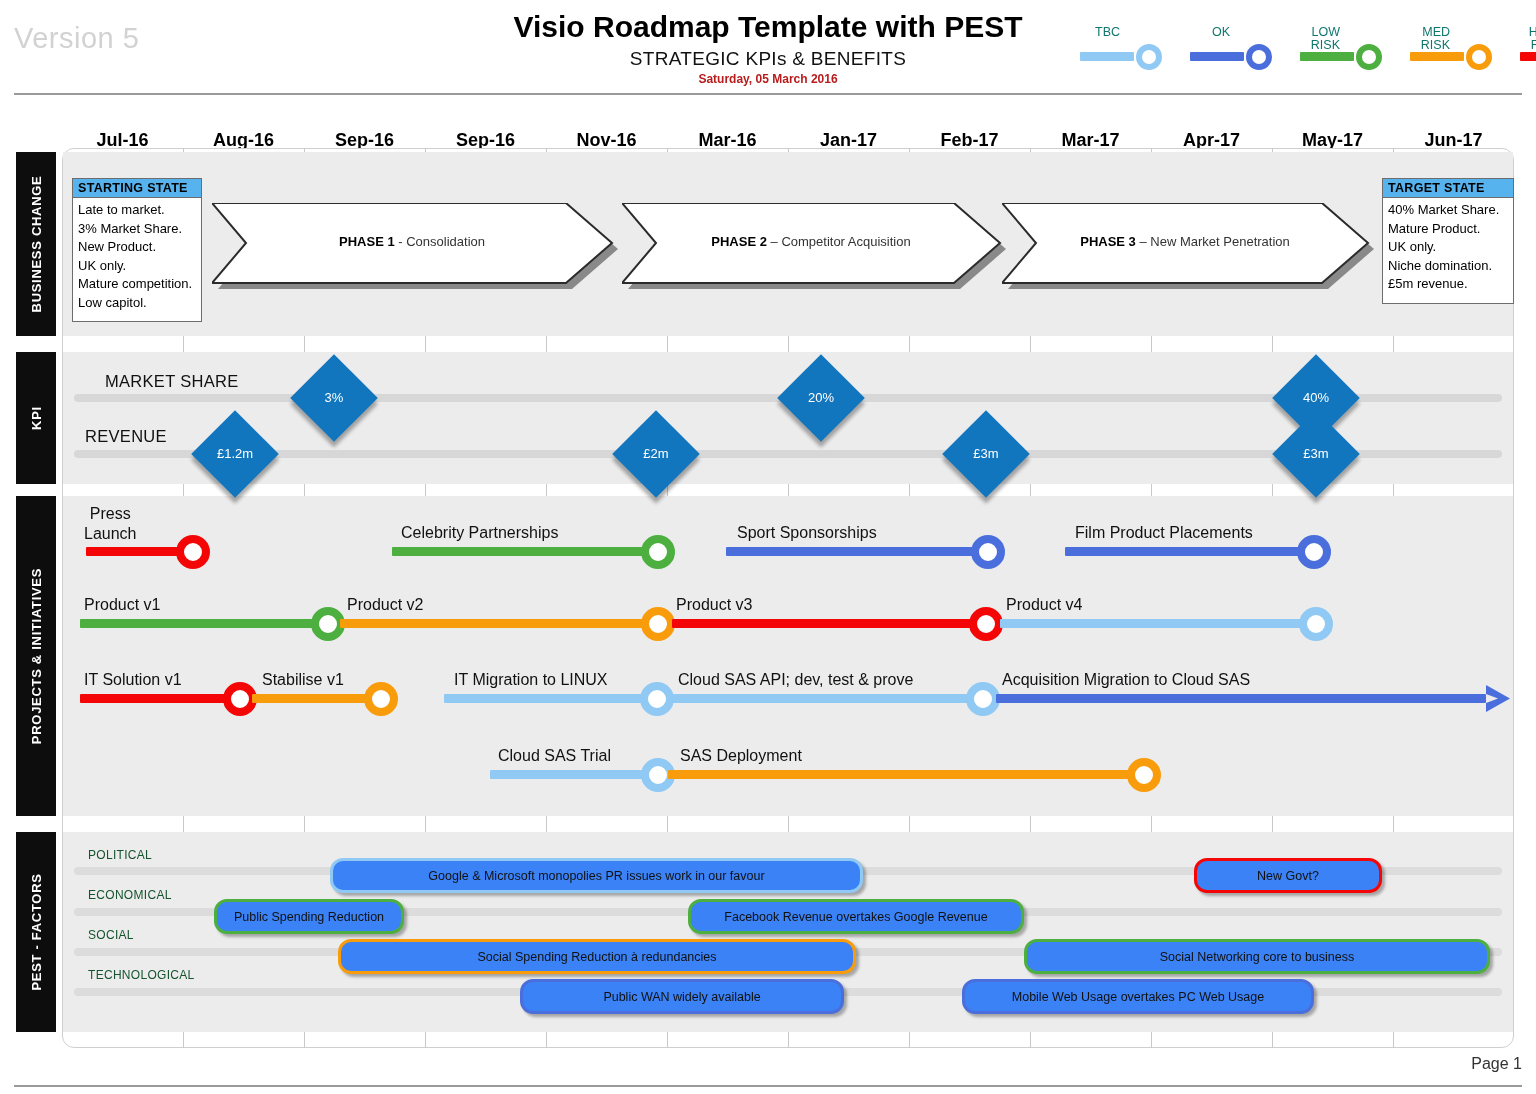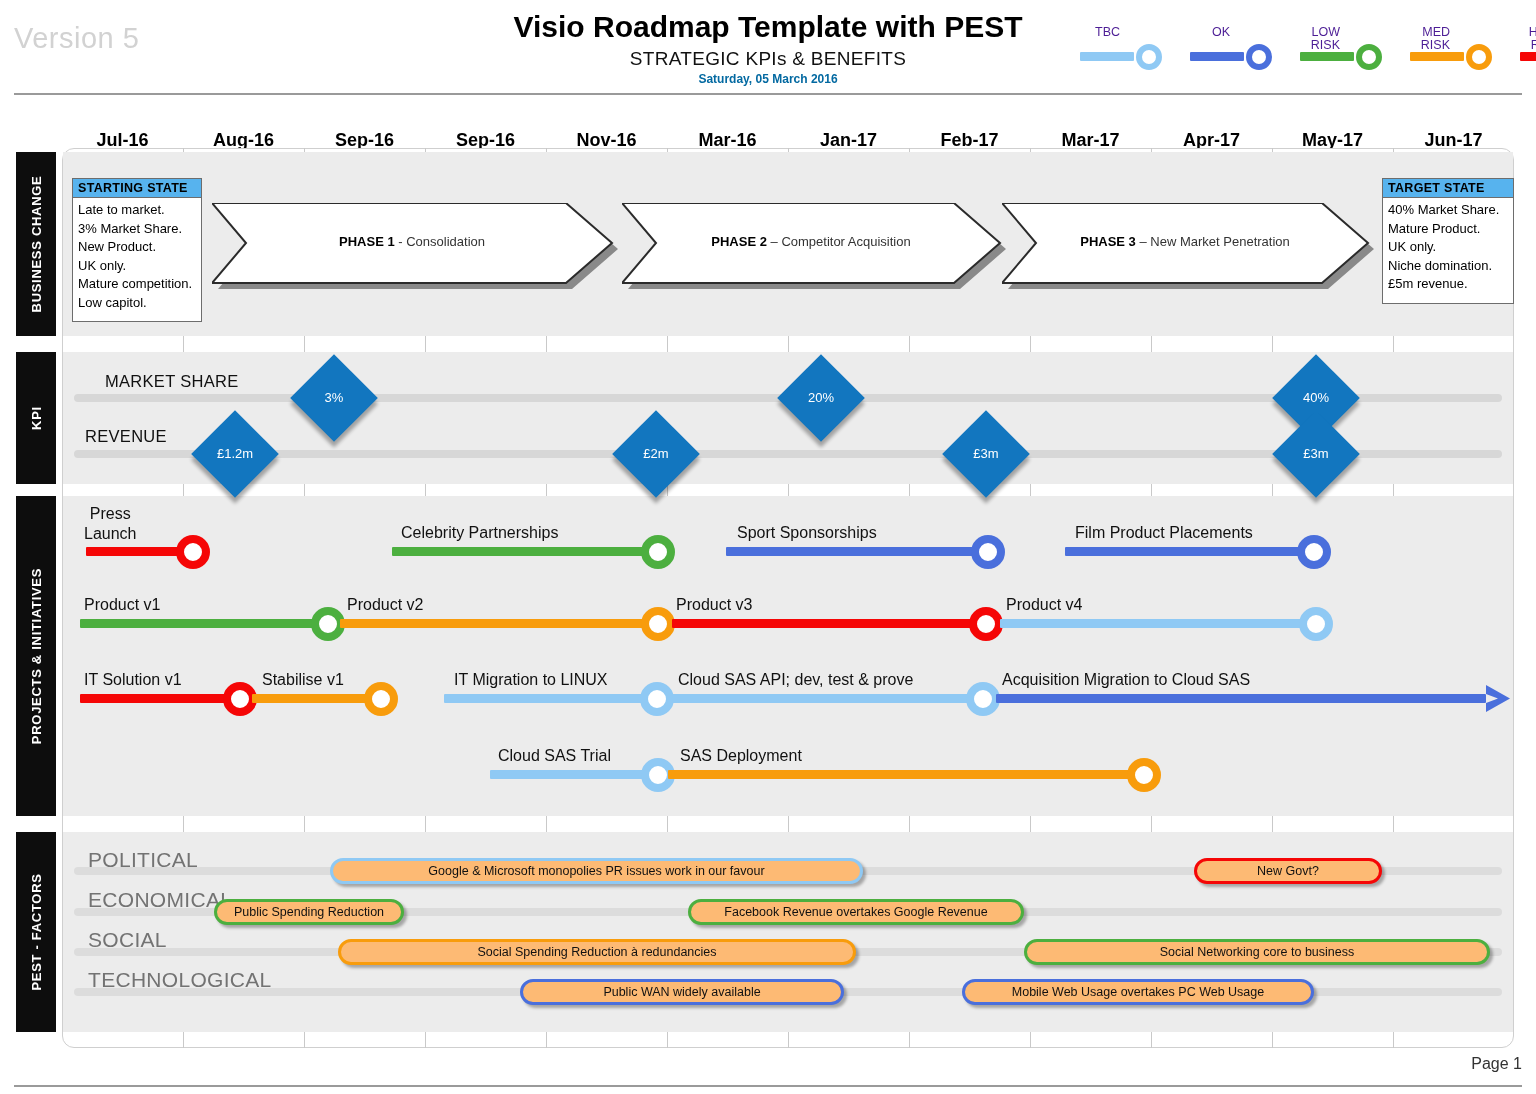--- a/index.html
+++ b/index.html
@@ -4,29 +4,29 @@
 <style>
   html,body{margin:0;padding:0;background:#ffffff;}
   body{width:1536px;height:1094px;position:relative;font-family:"Liberation Sans",sans-serif;overflow:hidden;}
 
   .abs{position:absolute;}
 
   
   #version-watermark{left:14px;top:22px;font-size:29px;color:#d2d2d2;letter-spacing:.5px;}
   #doc-title{left:0;top:10px;width:1536px;text-align:center;font-size:30px;font-weight:bold;color:#000;}
   #doc-subtitle{left:0;top:48px;width:1536px;text-align:center;font-size:19px;color:#111;letter-spacing:.3px;}
-  #doc-date{left:0;top:72px;width:1536px;text-align:center;font-size:12px;font-weight:bold;color:#0369a1;}
+  #doc-date{left:0;top:72px;width:1536px;text-align:center;font-size:12px;font-weight:bold;color:#b91c1c;}
   #header-rule{left:14px;top:93px;width:1508px;height:2px;background:#9a9a9a;}
   #footer-rule{left:14px;top:1085px;width:1508px;height:2px;background:#9a9a9a;}
   #page-number{left:1300px;top:1055px;width:222px;text-align:right;font-size:16px;color:#333;}
 
   
   #legend{left:1080px;top:14px;height:62px;}
   .legend-item{position:absolute;top:0;height:62px;}
-  .legend-label{position:absolute;right:46px;top:12px;text-align:right;font-size:12.5px;line-height:13px;color:#4c1d95;white-space:nowrap;font-weight:normal;}
+  .legend-label{position:absolute;right:46px;top:12px;text-align:right;font-size:12.5px;line-height:13px;color:#0f766e;white-space:nowrap;font-weight:normal;}
   .legend-bar{position:absolute;left:0;top:38px;height:9px;border-radius:1px;}
   .legend-dot{position:absolute;top:30px;width:26px;height:26px;border-radius:50%;background:#fff;box-sizing:border-box;}
 
   
   .month-label{position:absolute;top:103px;font-size:18px;font-weight:bold;color:#000;text-align:center;margin-top:27px;}
 
   
   #frame{left:62px;top:148px;width:1452px;height:900px;background:#ffffff;border:1px solid #cfcfcf;border-radius:12px;box-sizing:border-box;}
   .gridline{position:absolute;top:148px;width:1px;height:900px;background:#c9c9c9;}
 
@@ -54,23 +54,23 @@
   .diamond{position:absolute;width:62px;height:62px;background:#1276bf;transform:rotate(45deg);box-shadow:4px 4px 4px rgba(0,0,0,.32);}
   .diamond-text{position:absolute;width:62px;height:62px;line-height:62px;text-align:center;color:#fff;font-size:13px;}
 
   
   .pbar{position:absolute;height:9px;border-radius:1px;}
   .pdot{position:absolute;width:34px;height:34px;border-radius:50%;background:#fff;box-sizing:border-box;}
   .plabel{position:absolute;font-size:16px;color:#111;white-space:nowrap;}
   .plabel.two-line{line-height:20px;text-align:center;}
 
   
-  .pest-name{position:absolute;font-size:21px;color:#737373;letter-spacing:.3px;}
+  .pest-name{position:absolute;font-size:12px;color:#14532d;letter-spacing:.3px;}
   .pest-track{position:absolute;height:8px;background:#dcdcdc;border-radius:4px;}
-  .pill{position:absolute;height:26px;background:#fdba74;border-radius:13px;box-sizing:border-box;
+  .pill{position:absolute;height:35px;background:#3b82f6;border-radius:13px;box-sizing:border-box;
         box-shadow:3px 3px 3px rgba(0,0,0,.3);display:flex;align-items:center;justify-content:center;}
   .pill span{font-size:12.5px;color:#111;white-space:nowrap;}
 </style>
 </head>
 <body>
 
 <div class="abs" id="version-watermark">Version 5</div>
 <div class="abs" id="doc-title">Visio Roadmap Template with PEST</div>
 <div class="abs" id="doc-subtitle">STRATEGIC KPIs &amp; BENEFITS</div>
 <div class="abs" id="doc-date">Saturday, 05 March 2016</div>

